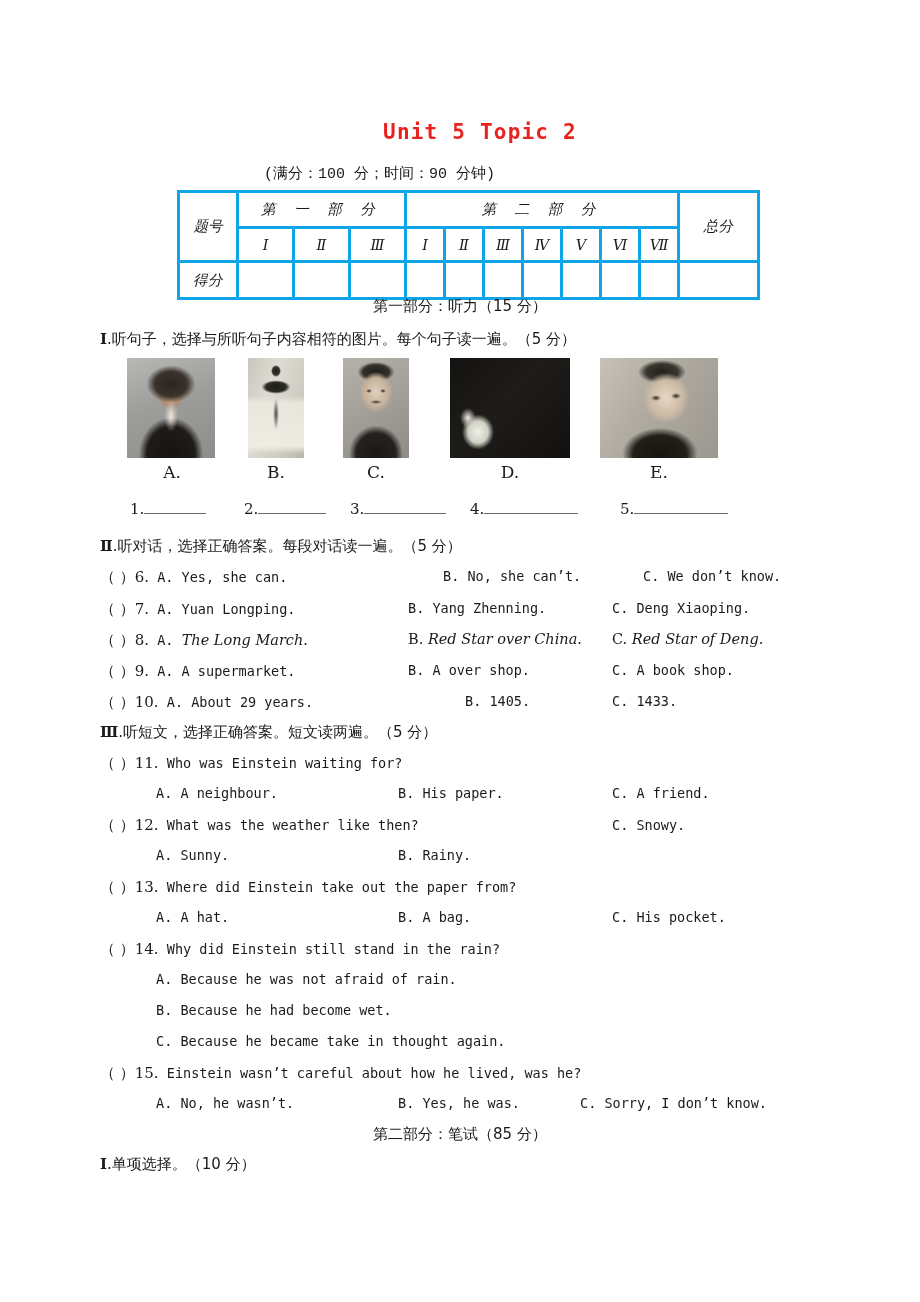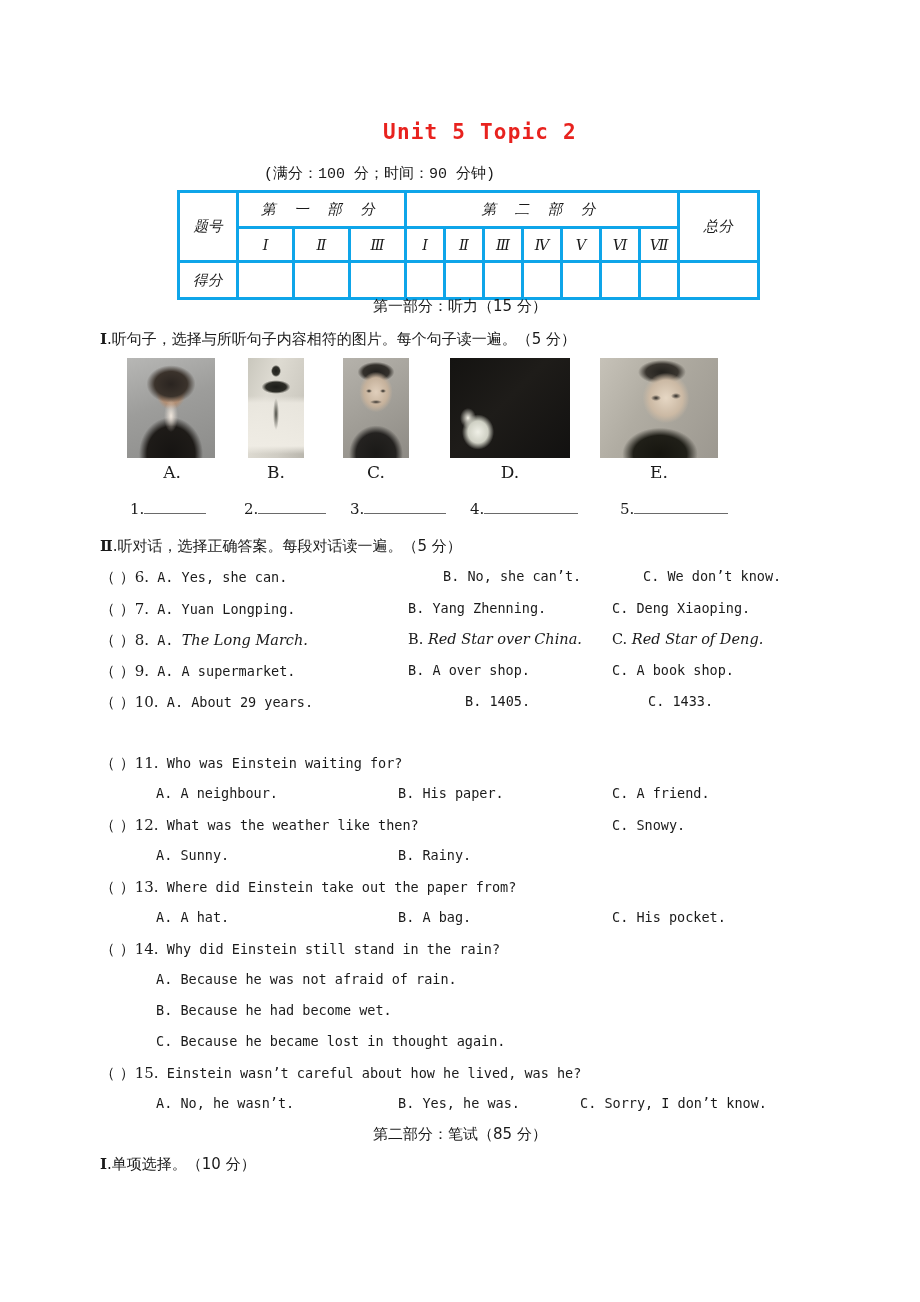--- a/index.html
+++ b/index.html
@@ -373,22 +373,25 @@
   <div class="q" style="top:662px;">
     <span class="paren">（ ）</span><span class="num">9.</span> <span>A. A supermarket.</span>
   </div>
   <div class="opt" style="left:408px; top:662px;">B. A over shop.</div>
   <div class="opt" style="left:612px; top:662px;">C. A book shop.</div>
 
   <div class="q" style="top:693px;">
     <span class="paren">（ ）</span><span class="num">10.</span> <span>A. About 29 years.</span>
   </div>
   <div class="opt" style="left:420px; top:693px;margin-left:45px;">B. 1405.</div>
-  <div class="opt" style="left:612px; top:693px;margin-left:36px;">C. 1433.</div>
-
+  <div class="opt" style="left:612px; top:693px;">C. 1433.</div>
+
+  <div class="sec-head" style="top:723px;">
+    <span class="rnum">Ⅲ</span><span>.听短文，选择正确答案。短文读两遍。（5 分）</span>
+  </div>
 
   <div class="q" style="top:754px;">
     <span class="paren">（ ）</span><span class="num">11.</span> <span class="qtext">Who was Einstein waiting for?</span>
   </div>
   <div class="opt" style="left:156px; top:785px;">A. A neighbour.</div>
   <div class="opt" style="left:398px; top:785px;">B. His paper.</div>
   <div class="opt" style="left:612px; top:785px;">C. A friend.</div>
 
   <div class="q" style="top:816px;">
     <span class="paren">（ ）</span><span class="num">12.</span> <span class="qtext">What was the weather like then?</span>
@@ -402,21 +405,21 @@
   </div>
   <div class="opt" style="left:156px; top:909px;">A. A hat.</div>
   <div class="opt" style="left:398px; top:909px;">B. A bag.</div>
   <div class="opt" style="left:612px; top:909px;">C. His pocket.</div>
 
   <div class="q" style="top:940px;">
     <span class="paren">（ ）</span><span class="num">14.</span> <span class="qtext">Why did Einstein still stand in the rain?</span>
   </div>
   <div class="opt" style="left:156px; top:971px;">A. Because he was not afraid of rain.</div>
   <div class="opt" style="left:156px; top:1002px;">B. Because he had become wet.</div>
-  <div class="opt" style="left:156px; top:1033px;">C. Because he became lost in thought again.</div>
+  <div class="opt" style="left:156px; top:1033px;">C. Because he became take in thought again.</div>
 
   <div class="q" style="top:1064px;">
     <span class="paren">（ ）</span><span class="num">15.</span> <span class="qtext">Einstein wasn’t careful about how he lived, was he?</span>
   </div>
   <div class="opt" style="left:156px; top:1095px;">A. No, he wasn’t.</div>
   <div class="opt" style="left:398px; top:1095px;">B. Yes, he was.</div>
   <div class="opt" style="left:580px; top:1095px;">C. Sorry, I don’t know.</div>
 
   <div class="center-head" style="top:1125px;">第二部分：笔试（85 分）</div>
 

